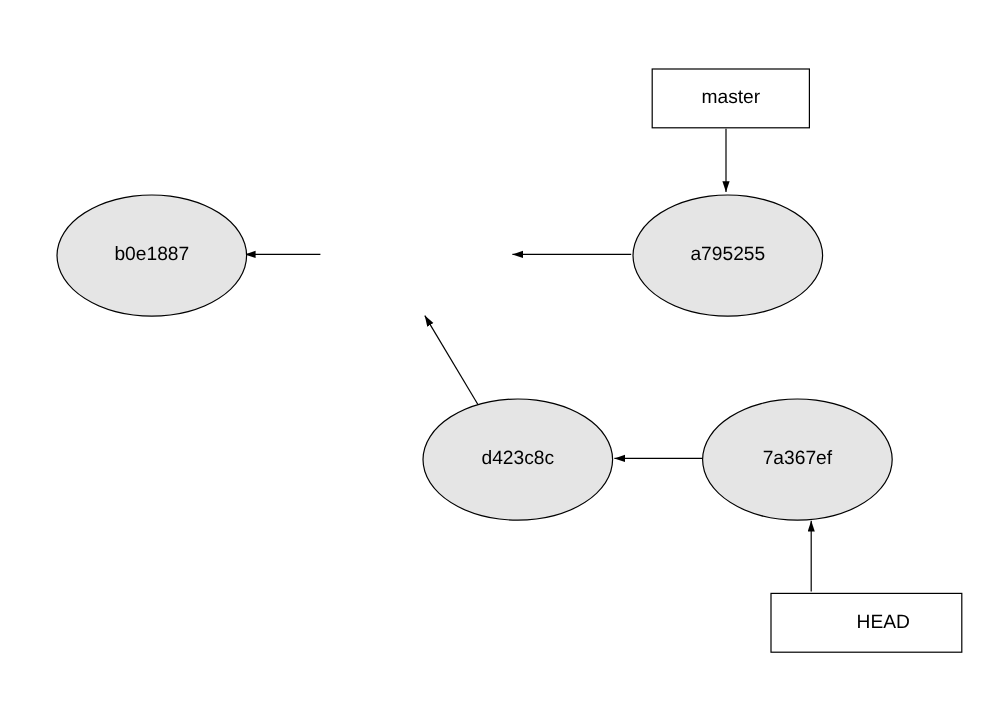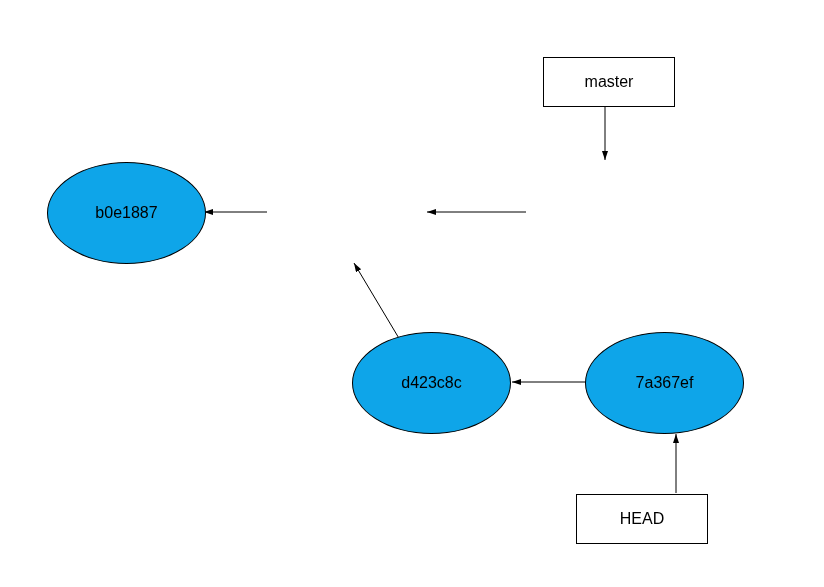--- a/index.html
+++ b/index.html
@@ -18,21 +18,21 @@
       border-radius: 22px;
     }
     .commit-node {
       position: absolute;
       border: 1px solid black;
       border-radius: 50%;
       display: flex;
       align-items: center;
       justify-content: center;
       font-size: 16px;
-      background: #0ea5e9;
+      background: #e5e5e5;
     }
     .ref-box {
       position: absolute;
       border: 1px solid black;
       display: flex;
       align-items: center;
       justify-content: center;
       font-size: 16px;
       background: white;
     }
@@ -72,26 +72,29 @@
 
   <div class="ref-box" style="left:543px; top:57px; width:130px; height:48px;">
     <span>master</span>
   </div>
 
   <div class="commit-node" style="left:47px; top:162px; width:157px; height:100px;">
     <span>b0e1887</span>
   </div>
 
 
+  <div class="commit-node" style="left:527px; top:162px; width:157px; height:100px;">
+    <span>a795255</span>
+  </div>
 
   <div class="commit-node" style="left:352px; top:332px; width:157px; height:100px;">
     <span>d423c8c</span>
   </div>
 
   <div class="commit-node" style="left:585px; top:332px; width:157px; height:100px;">
     <span>7a367ef</span>
   </div>
 
-  <div class="ref-box" style="left:576px; top:494px; width:130px; height:48px;">
+  <div class="ref-box" style="left:642px; top:494px; width:130px; height:48px;padding-left:28px;">
     <span>HEAD</span>
   </div>
 
 </div>
 
 </body></html>

